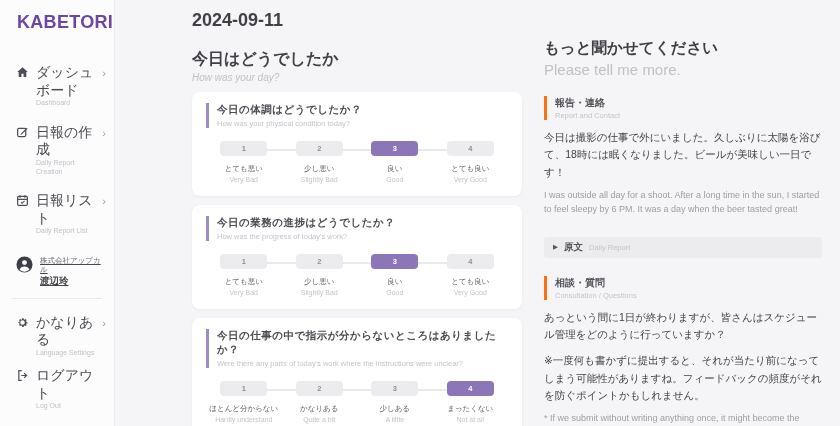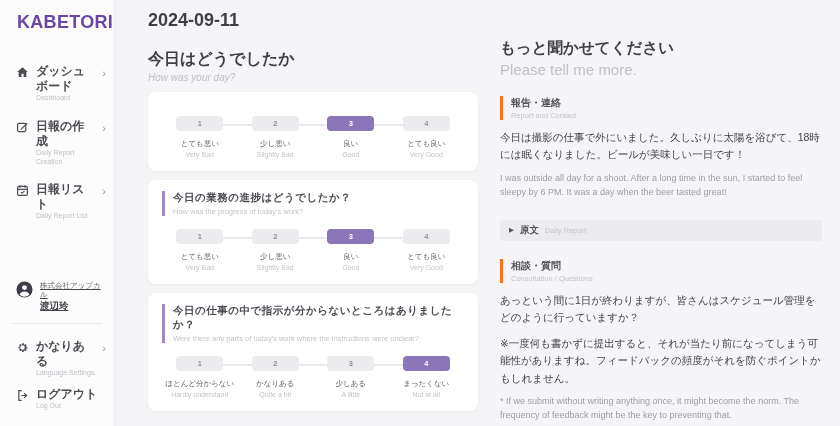--- a/index.html
+++ b/index.html
@@ -1,39 +1,39 @@
 <!DOCTYPE html>
 <html><head>
 <meta charset="utf-8">
 <style>
   * { margin:0; padding:0; box-sizing:border-box; }
   html,body { width:840px; height:426px; overflow:hidden; }
   body {
     font-family:"Liberation Sans","DejaVu Sans",sans-serif;
     background:#f5f5f7; color:#46464e;
   }
-  .app { display:flex; width:840px; height:426px; }
+  .app { display:flex; width:840px; height:426px;gap:44px; }
 
   
   .sidebar {
     width:115px; min-width:115px; background:#fcfcfd;
     border-right:1px solid #ededf0;
     display:flex; flex-direction:column; padding:8px 0 10px;
     height:426px;
   }
   .logo { font-size:18px; font-weight:800; color:#6b46a5; letter-spacing:.3px; padding:4px 0 0 17px; }
   .nav { margin-top:26px; display:flex; flex-direction:column; gap:6px; }
   .nav-item, .foot-item {
     display:flex; align-items:flex-start; gap:7px;
     padding:5px 8px 5px 16px; cursor:pointer;
   }
   .n-icon { width:13px; height:13px; margin-top:2px; flex:none; color:#4d4d55; }
   .n-icon svg { width:13px; height:13px; display:block; }
   .n-text { display:flex; flex-direction:column; line-height:1.25; }
-  .n-jp { font-size:12px; color:#4b4b52; font-weight:700; }
+  .n-jp { font-size:14px; color:#4b4b52; font-weight:400; }
   .n-en { font-size:7px; color:#c2c2c8; }
   .chev { margin-left:auto; color:#9a9aa2; font-size:11px; line-height:1; margin-top:4px; }
 
   .sidebar-bottom { margin-top:auto; }
   .user-row { display:flex; align-items:flex-start; gap:7px; padding:6px 8px 8px 16px;text-decoration:underline; }
   .avatar { width:17px; height:17px; flex:none; }
   .u-text { display:flex; flex-direction:column; line-height:1.3; }
   .u-company { font-size:7.5px; color:#6b6b73; }
   .u-name { font-size:9.5px; font-weight:700; color:#3f3f46; }
   .side-divider { border-top:1px solid #e9e9ed; margin:2px 12px 10px; }
@@ -178,20 +178,24 @@
   </aside>
 
   <main class="main">
 
     <div class="col-left">
       <div class="date">2024-09-11</div>
       <div class="page-title">今日はどうでしたか</div>
       <div class="page-sub">How was your day?</div>
 
       <section class="card">
+        <div class="q-head">
+          <div class="q-title">今日の体調はどうでしたか？</div>
+          <div class="q-sub">How was your physical condition today?</div>
+        </div>
         <div class="scale">
           <div class="track"></div>
           <div class="opt">
             <div class="pill">1</div>
             <div class="opt-jp">とても悪い</div>
             <div class="opt-en">Very Bad</div>
           </div>
           <div class="opt">
             <div class="pill">2</div>
             <div class="opt-jp">少し悪い</div>

